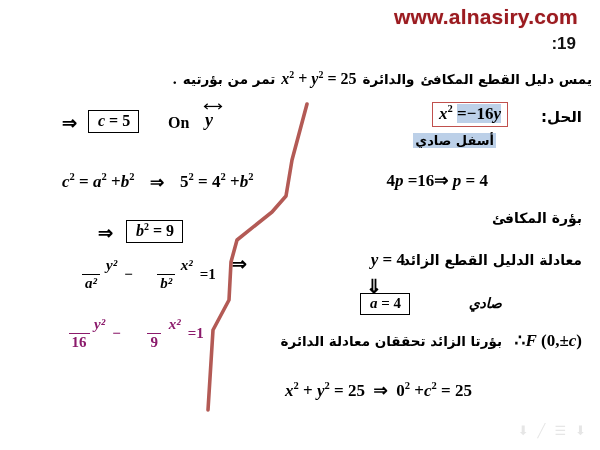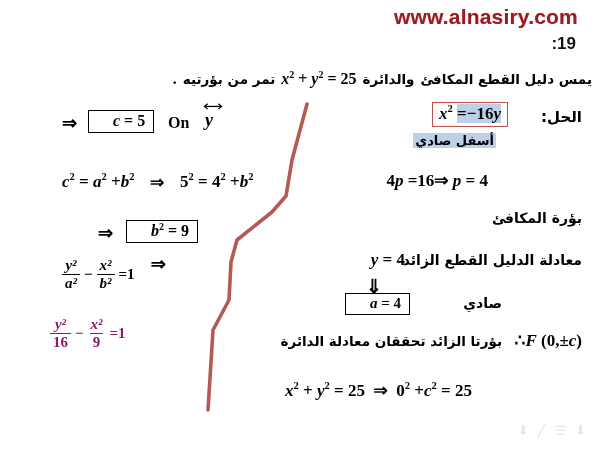--- a/index.html
+++ b/index.html
@@ -54,37 +54,37 @@
     align-items:center;justify-content:flex-start;
     gap:6px;
     font-size:14.5px;
   }
   .statement .ar{font-size:13.5px;}
   .statement .math{font-size:16px;}
 
   
   .boxed{
     border:1.6px solid #000;
-    padding:1px 8px 2px 24px;
+    padding:1px 8px 2px 9px;
     display:inline-block;
     line-height:1.15;
   }
   .boxed-red{
     border:1.6px solid #c0504d;
     padding:1px 6px 2px 6px;
     display:inline-block;
   }
 
   
   .item{position:absolute;white-space:nowrap;}
 
   
   .frac{display:inline-flex;flex-direction:column;align-items:center;
         vertical-align:middle;margin:0 2px;line-height:1;}
-  .frac .num{padding:0 3px 1px 3px;}
+  .frac .num{padding:0 3px 1px 3px;margin-left:41px;}
   .frac .den{padding:1px 3px 0 3px;border-top:1.6px solid currentColor;}
   .fracwrap{display:inline-flex;align-items:center;gap:2px;}
 
   .purple{color:#8b1a6b;}
 
   
   .hl{background:#bcd0e8;}
 
   
   .ink{position:absolute;left:0;top:0;width:600px;height:450px;pointer-events:none;}
@@ -131,21 +131,21 @@
 
   <div class="item math" style="right:112px;top:170px;font-size:17px;">4<span class="mi">p</span> =16⇒ <span class="mi">p</span> = 4</div>
 
   <div class="item ar" style="right:18px;top:210px;font-size:14px;">بؤرة المكافئ</div>
 
   <div class="item ar" style="right:18px;top:252px;font-size:14px;">معادلة الدليل القطع الزائد</div>
   <div class="item math" style="right:195px;top:250px;font-size:17px;"><span class="mi">y</span> = 4</div>
 
   <div class="item math" style="right:218px;top:275px;font-size:19px;">⇓</div>
 
-  <div class="item ar" style="right:98px;top:295px;font-size:14px;">صادي</div>
+  <div class="item ar" style="right:98px;top:295px;font-size:14px;font-style:italic;">صادي</div>
   <div class="item" style="right:190px;top:293px;">
     <span class="boxed" style="font-size:15px;margin-left:36px;"><span class="math"><span class="mi">a</span> = 4</span></span>
   </div>
 
   <div class="item ar" style="right:98px;top:333px;font-size:13.5px;">بؤرتا الزائد تحققان معادلة الدائرة</div>
   <div class="item math" style="right:18px;top:330px;font-size:17px;">∴<span class="mi">F</span> (0,±<span class="mi">c</span>)</div>
 
   <div class="item math" style="right:128px;top:380px;font-size:17px;"><span class="mi">x</span><sup>2</sup> + <span class="mi">y</span><sup>2</sup> = 25 &nbsp;⇒&nbsp; 0<sup>2</sup> +<span class="mi">c</span><sup>2</sup> = 25</div>
 
   <div class="item math" style="left:62px;top:112px;font-size:18px;">⇒</div>

